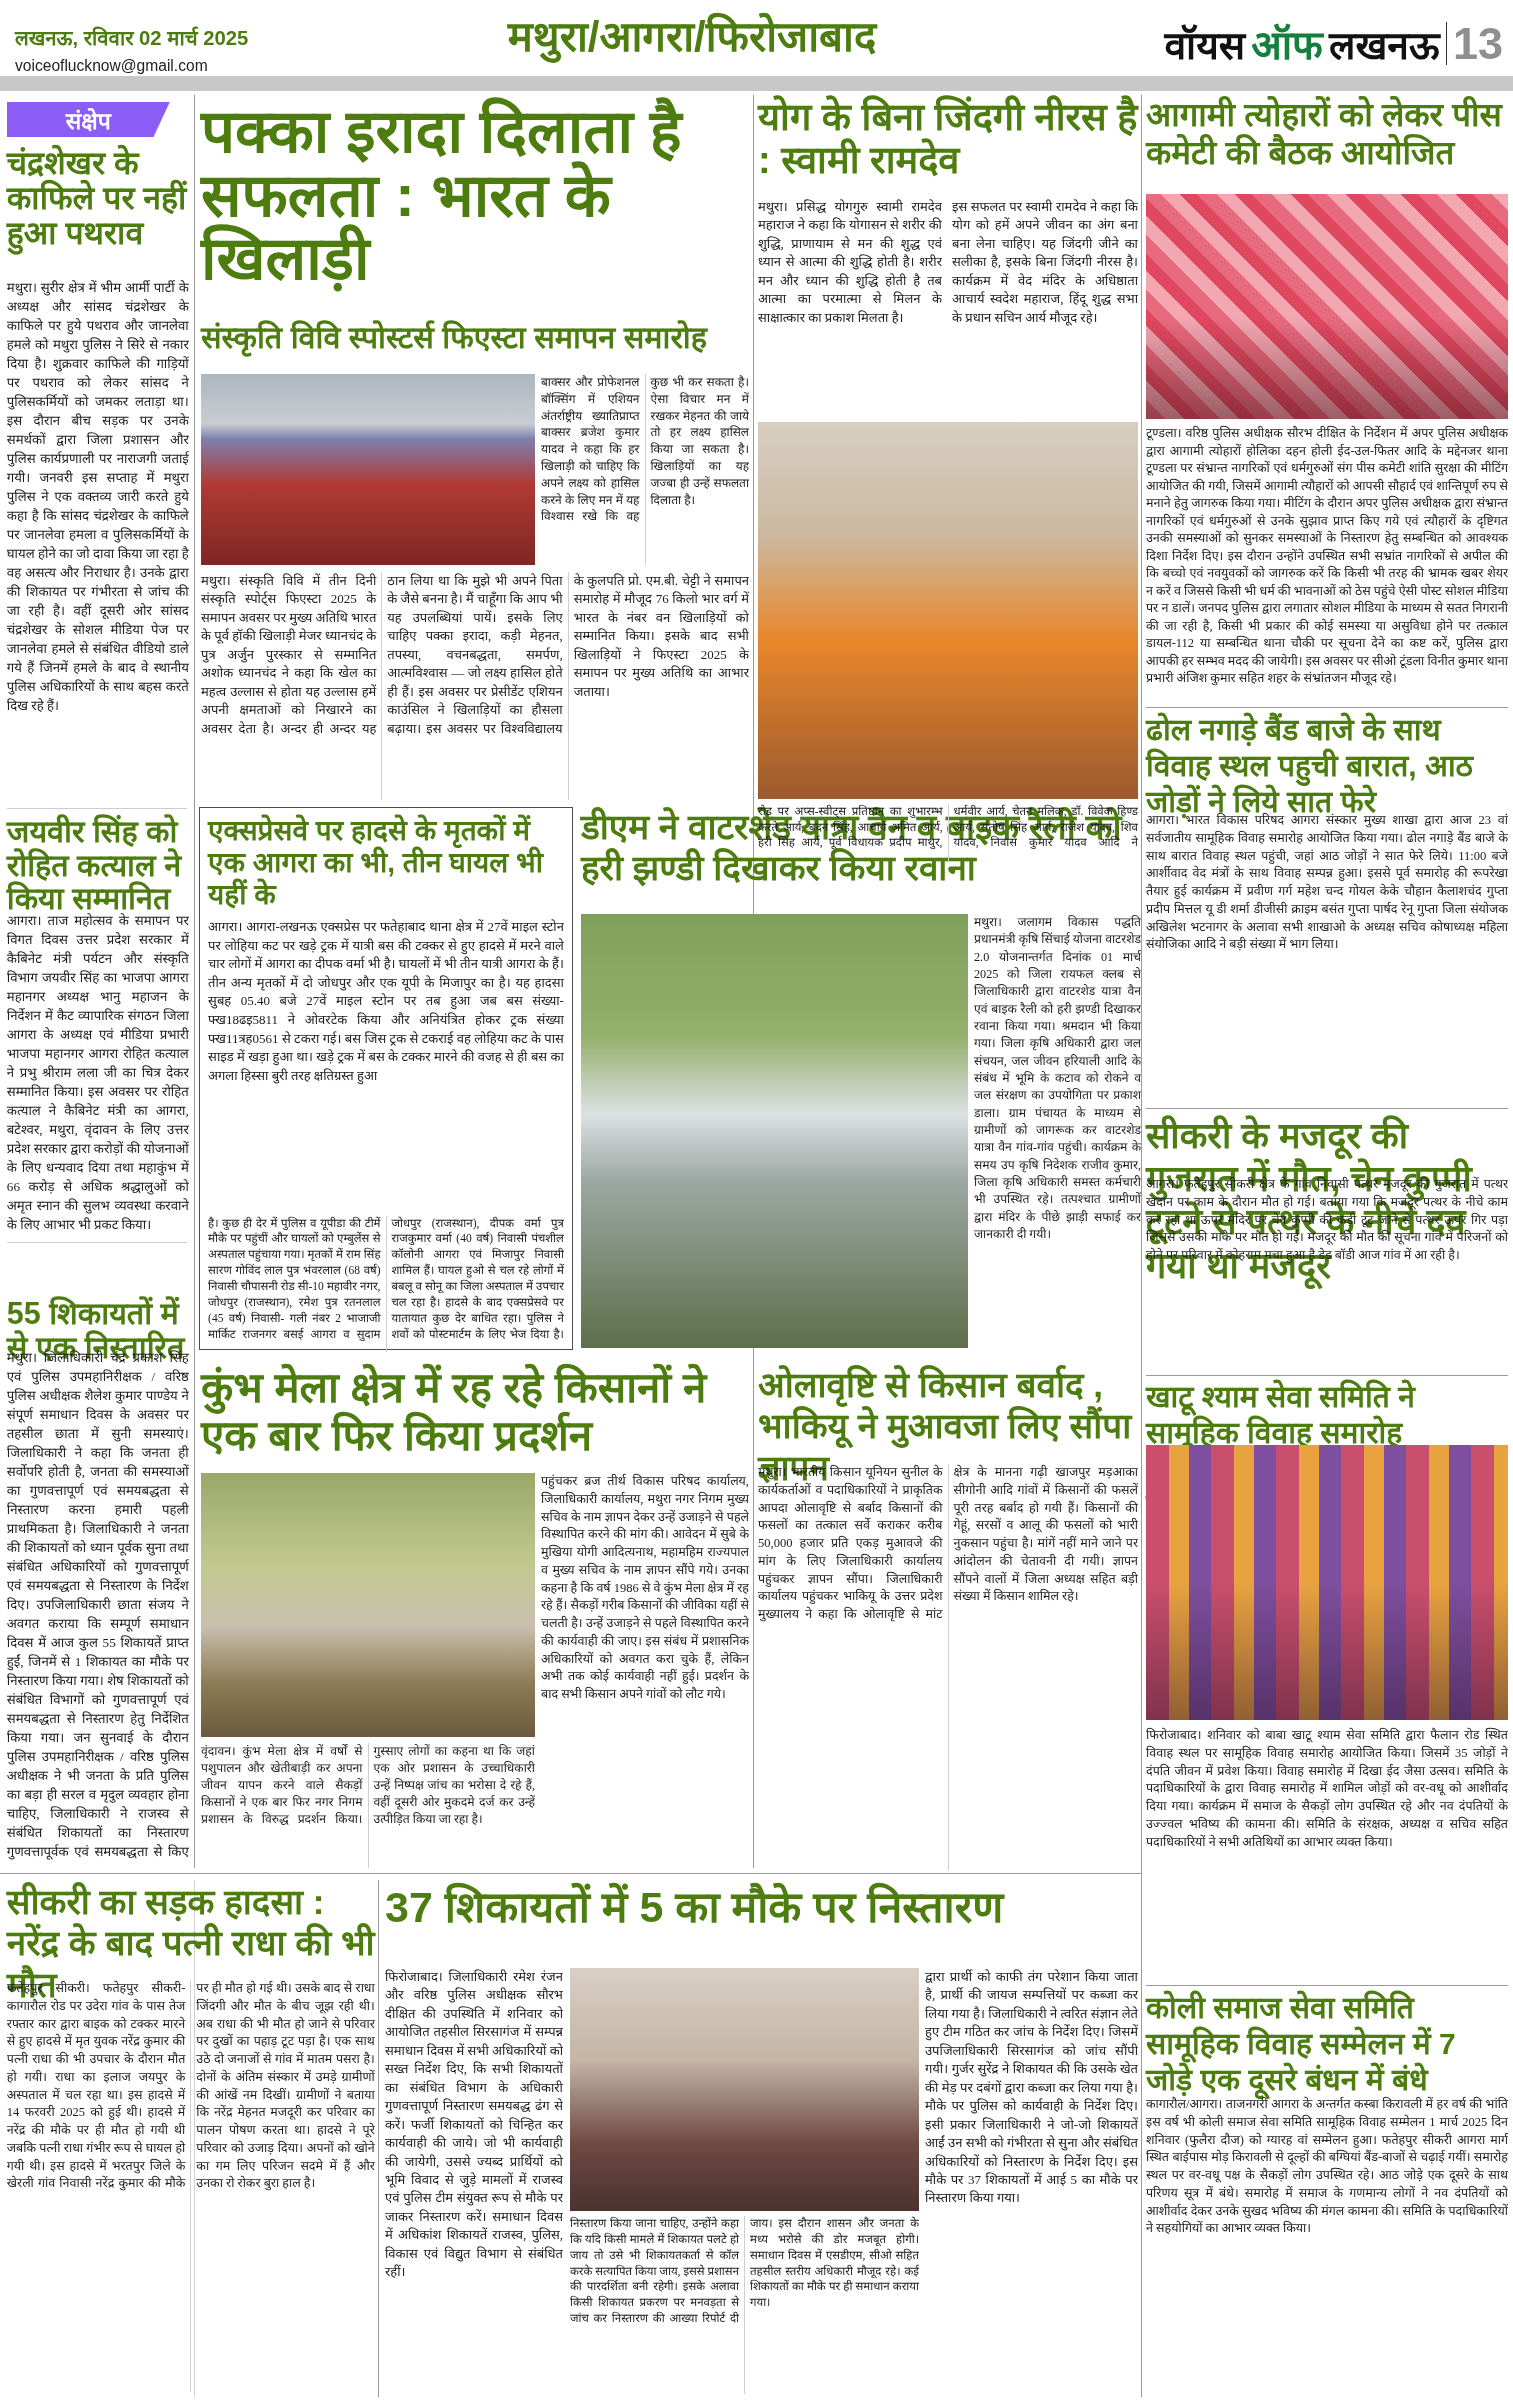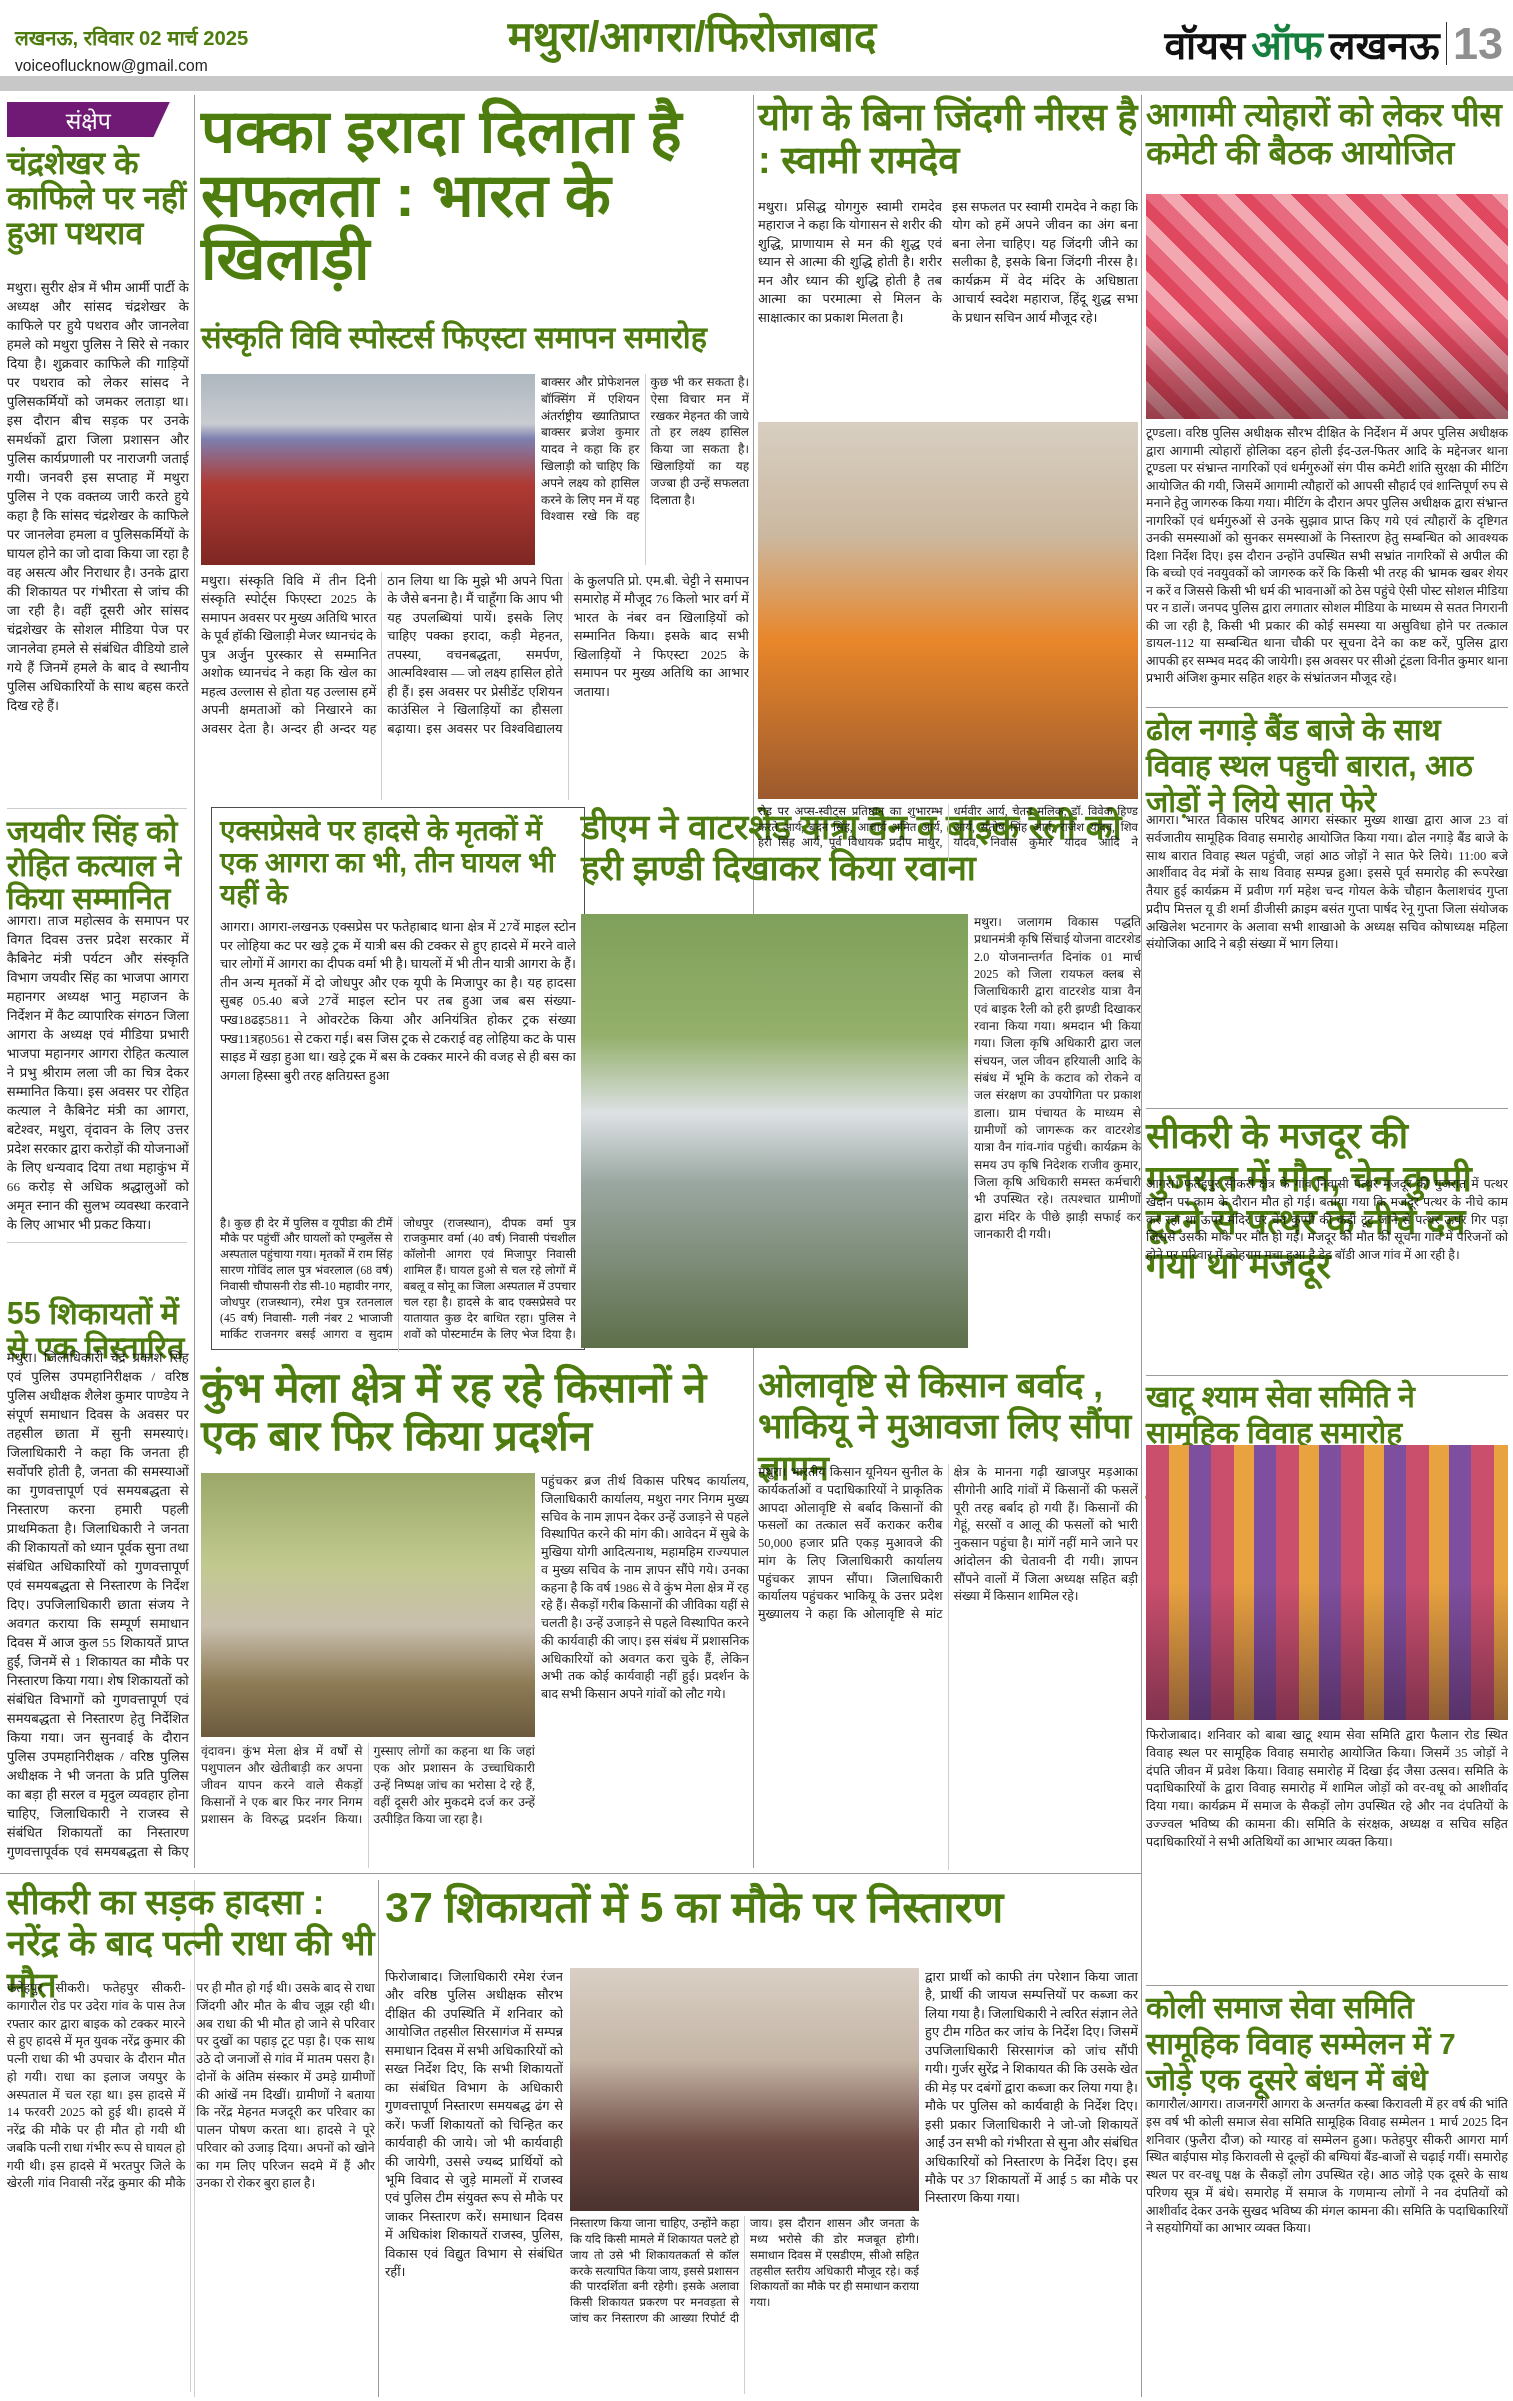--- a/index.html
+++ b/index.html
@@ -7,22 +7,22 @@
         font-family:"Liberation Serif","DejaVu Serif",serif;color:#1a1a1a;}
   .abs{position:absolute;}
   .hl{font-family:"Liberation Sans","DejaVu Sans",sans-serif;font-weight:700;color:#4d7c0f;line-height:1.1;}
   .bodytxt{text-align:justify;color:#1c1c1c;overflow:hidden;}
   .cols2{column-count:2;column-gap:11px;column-rule:0.7px solid #cfcfcf;}
   .cols3{column-count:3;column-gap:11px;column-rule:0.7px solid #cfcfcf;}
   .vrule{position:absolute;width:0.7px;background:#9a9a9a;}
   .hrule{position:absolute;height:0.7px;background:#9a9a9a;}
   .photo{position:absolute;}
   .graybar{position:absolute;left:0;top:76px;width:1514px;height:15px;background:#c8c8c8;}
-  .sankshep{background:#701a75;color:#fff;display:flex;align-items:center;justify-content:center;
-            font-family:"Liberation Sans",sans-serif;font-weight:400;font-size:23px;
+  .sankshep{background:#8b5cf6;color:#fff;display:flex;align-items:center;justify-content:center;
+            font-family:"Liberation Sans",sans-serif;font-weight:700;font-size:23px;
             clip-path:polygon(0 0,100% 0,90% 100%,0 100%);}
   .masthead-name{display:flex;align-items:center;gap:6px;font-family:"Liberation Sans",sans-serif;font-weight:700;}
   .mh-black{color:#111;font-size:39px;}
   .mh-gray{color:#15803d;font-size:40px;}
   .mh-sep{width:1.4px;height:43px;background:#333;}
   .mh-page{color:#8f8f8f;font-size:45px;}
   .boxed{border:0.7px solid #4d4d4d;box-sizing:border-box;padding:6.8px 8.1px;}
 </style>
 </head>
 <body>
@@ -65,21 +65,21 @@
   <div class="abs hl" style="left:6.8px;top:1249px;width:182px;font-size:30.5px;margin-top:48px;">55 शिकायतों में से एक निस्तारित</div>
   <div class="abs bodytxt" style="left:6.8px;top:1348px;width:182px;height:515px;font-size:13.2px;line-height:1.44;">मथुरा। जिलाधिकारी चंद्र प्रकाश सिंह एवं पुलिस उपमहानिरीक्षक / वरिष्ठ पुलिस अधीक्षक शैलेश कुमार पाण्डेय ने संपूर्ण समाधान दिवस के अवसर पर तहसील छाता में सुनी समस्याएं। जिलाधिकारी ने कहा कि जनता ही सर्वोपरि होती है, जनता की समस्याओं का गुणवत्तापूर्ण एवं समयबद्धता से निस्तारण करना हमारी पहली प्राथमिकता है। जिलाधिकारी ने जनता की शिकायतों को ध्यान पूर्वक सुना तथा संबंधित अधिकारियों को गुणवत्तापूर्ण एवं समयबद्धता से निस्तारण के निर्देश दिए। उपजिलाधिकारी छाता संजय ने अवगत कराया कि सम्पूर्ण समाधान दिवस में आज कुल 55 शिकायतें प्राप्त हुईं, जिनमें से 1 शिकायत का मौके पर निस्तारण किया गया। शेष शिकायतों को संबंधित विभागों को गुणवत्तापूर्ण एवं समयबद्धता से निस्तारण हेतु निर्देशित किया गया। जन सुनवाई के दौरान पुलिस उपमहानिरीक्षक / वरिष्ठ पुलिस अधीक्षक ने भी जनता के प्रति पुलिस का बड़ा ही सरल व मृदुल व्यवहार होना चाहिए, जिलाधिकारी ने राजस्व से संबंधित शिकायतों का निस्तारण गुणवत्तापूर्वक एवं समयबद्धता से किए जाने हेतु संबंधित अधिकारियों को निर्देश दिए।</div>
 
   <div class="abs hl" style="left:201px;top:100px;width:548px;font-size:60px;line-height:1.06;">पक्का इरादा दिलाता है सफलता : भारत के खिलाड़ी</div>
   <div class="abs hl" style="left:201px;top:321px;width:548px;font-size:30.5px;">संस्कृति विवि स्पोस्टर्स फिएस्टा समापन समारोह</div>
   <div class="photo" style="left:201px;top:374px;width:334px;height:191px;background:
        linear-gradient(180deg,#aeb6bf 0%,#c9cdd2 26%,#7d7fae 34%,#b03a33 58%,#7e2723 100%);"></div>
   <div class="abs bodytxt cols2" style="left:541px;top:374px;width:208px;height:191px;font-size:12px;line-height:1.4;">बाक्सर और प्रोफेशनल बॉक्सिंग में एशियन अंतर्राष्ट्रीय ख्यातिप्राप्त बाक्सर ब्रजेश कुमार यादव ने कहा कि हर खिलाड़ी को चाहिए कि अपने लक्ष्य को हासिल करने के लिए मन में यह विश्वास रखे कि वह कुछ भी कर सकता है। ऐसा विचार मन में रखकर मेहनत की जाये तो हर लक्ष्य हासिल किया जा सकता है। खिलाड़ियों का यह जज्बा ही उन्हें सफलता दिलाता है।</div>
   <div class="abs bodytxt cols3" style="left:201px;top:572px;width:548px;height:228px;font-size:13px;line-height:1.42;">मथुरा। संस्कृति विवि में तीन दिनी संस्कृति स्पोर्ट्स फिएस्टा 2025 के समापन अवसर पर मुख्य अतिथि भारत के पूर्व हॉकी खिलाड़ी मेजर ध्यानचंद के पुत्र अर्जुन पुरस्कार से सम्मानित अशोक ध्यानचंद ने कहा कि खेल का महत्व उल्लास से होता यह उल्लास हमें अपनी क्षमताओं को निखारने का अवसर देता है। अन्दर ही अन्दर यह ठान लिया था कि मुझे भी अपने पिता के जैसे बनना है। मैं चाहूँगा कि आप भी यह उपलब्धियां पायें। इसके लिए चाहिए पक्का इरादा, कड़ी मेहनत, तपस्या, वचनबद्धता, समर्पण, आत्मविश्वास — जो लक्ष्य हासिल होते ही हैं। इस अवसर पर प्रेसीडेंट एशियन काउंसिल ने खिलाड़ियों का हौसला बढ़ाया। इस अवसर पर विश्वविद्यालय के कुलपति प्रो. एम.बी. चेट्टी ने समापन समारोह में मौजूद 76 किलो भार वर्ग में भारत के नंबर वन खिलाड़ियों को सम्मानित किया। इसके बाद सभी खिलाड़ियों ने फिएस्टा 2025 के समापन पर मुख्य अतिथि का आभार जताया।</div>
 
-  <div class="abs boxed" style="left:199px;top:807px;width:374px;height:543px;margin-left:12px;">
+  <div class="abs boxed" style="left:199px;top:807px;width:374px;height:543px;">
     <div class="hl" style="font-size:28px;line-height:1.15;margin-bottom:6.8px;">एक्सप्रेसवे पर हादसे के मृतकों में एक आगरा का भी, तीन घायल भी यहीं के</div>
     <div class="bodytxt" style="font-size:13px;line-height:1.43;height:292px;">आगरा। आगरा-लखनऊ एक्सप्रेस पर फतेहाबाद थाना क्षेत्र में 27वें माइल स्टोन पर लोहिया कट पर खड़े ट्रक में यात्री बस की टक्कर से हुए हादसे में मरने वाले चार लोगों में आगरा का दीपक वर्मा भी है। घायलों में भी तीन यात्री आगरा के हैं। तीन अन्य मृतकों में दो जोधपुर और एक यूपी के मिजापुर का है। यह हादसा सुबह 05.40 बजे 27वें माइल स्टोन पर तब हुआ जब बस संख्या- फ्ख18ढइ5811 ने ओवरटेक किया और अनियंत्रित होकर ट्रक संख्या फ्ख11त्रह0561 से टकरा गई। बस जिस ट्रक से टकराई वह लोहिया कट के पास साइड में खड़ा हुआ था। खड़े ट्रक में बस के टक्कर मारने की वजह से ही बस का अगला हिस्सा बुरी तरह क्षतिग्रस्त हुआ</div>
     <div class="bodytxt cols2" style="font-size:11.5px;line-height:1.38;height:136px;margin-top:5.4px;">है। कुछ ही देर में पुलिस व यूपीडा की टीमें मौके पर पहुंचीं और घायलों को एम्बुलेंस से अस्पताल पहुंचाया गया। मृतकों में राम सिंह सारण गोविंद लाल पुत्र भंवरलाल (68 वर्ष) निवासी चौपासनी रोड सी-10 महावीर नगर, जोधपुर (राजस्थान), रमेश पुत्र रतनलाल (45 वर्ष) निवासी- गली नंबर 2 भाजाजी मार्किट राजनगर बसई आगरा व सुदाम जोधपुर (राजस्थान), दीपक वर्मा पुत्र राजकुमार वर्मा (40 वर्ष) निवासी पंचशील कॉलोनी आगरा एवं मिजापुर निवासी शामिल हैं। घायल हुओ से चल रहे लोगों में बबलू व सोनू का जिला अस्पताल में उपचार चल रहा है। हादसे के बाद एक्सप्रेसवे पर यातायात कुछ देर बाधित रहा। पुलिस ने शवों को पोस्टमार्टम के लिए भेज दिया है। परिजनों को सूचना दे दी गई है। तुलसी तुलसीराम व 46 वर्ष निवासी मथुरा सहित घायल गुजरात शामिल रहे।</div>
   </div>
 
   <div class="abs hl" style="left:581px;top:807px;width:560px;font-size:35px;line-height:1.16;">डीएम ने वाटरशेड यात्रा वैन व बाइक रैली को हरी झण्डी दिखाकर किया रवाना</div>
   <div class="photo" style="left:581px;top:914px;width:387px;height:434px;background:
        linear-gradient(180deg,#7fa05a 0%,#94b06b 28%,#dde1e4 46%,#9aa7a1 62%,#5d6f4a 100%);"></div>
   <div class="abs bodytxt" style="left:974px;top:914px;width:167px;height:441px;font-size:12.2px;line-height:1.42;">मथुरा। जलागम विकास पद्धति प्रधानमंत्री कृषि सिंचाई योजना वाटरशेड 2.0 योजनान्तर्गत दिनांक 01 मार्च 2025 को जिला रायफल क्लब से जिलाधिकारी द्वारा वाटरशेड यात्रा वैन एवं बाइक रैली को हरी झण्डी दिखाकर रवाना किया गया। श्रमदान भी किया गया। जिला कृषि अधिकारी द्वारा जल संचयन, जल जीवन हरियाली आदि के संबंध में भूमि के कटाव को रोकने व जल संरक्षण का उपयोगिता पर प्रकाश डाला। ग्राम पंचायत के माध्यम से ग्रामीणों को जागरूक कर वाटरशेड यात्रा वैन गांव-गांव पहुंची। कार्यक्रम के समय उप कृषि निदेशक राजीव कुमार, जिला कृषि अधिकारी समस्त कर्मचारी भी उपस्थित रहे। तत्पश्चात ग्रामीणों द्वारा मंदिर के पीछे झाड़ी सफाई कर जानकारी दी गयी।</div>
 

